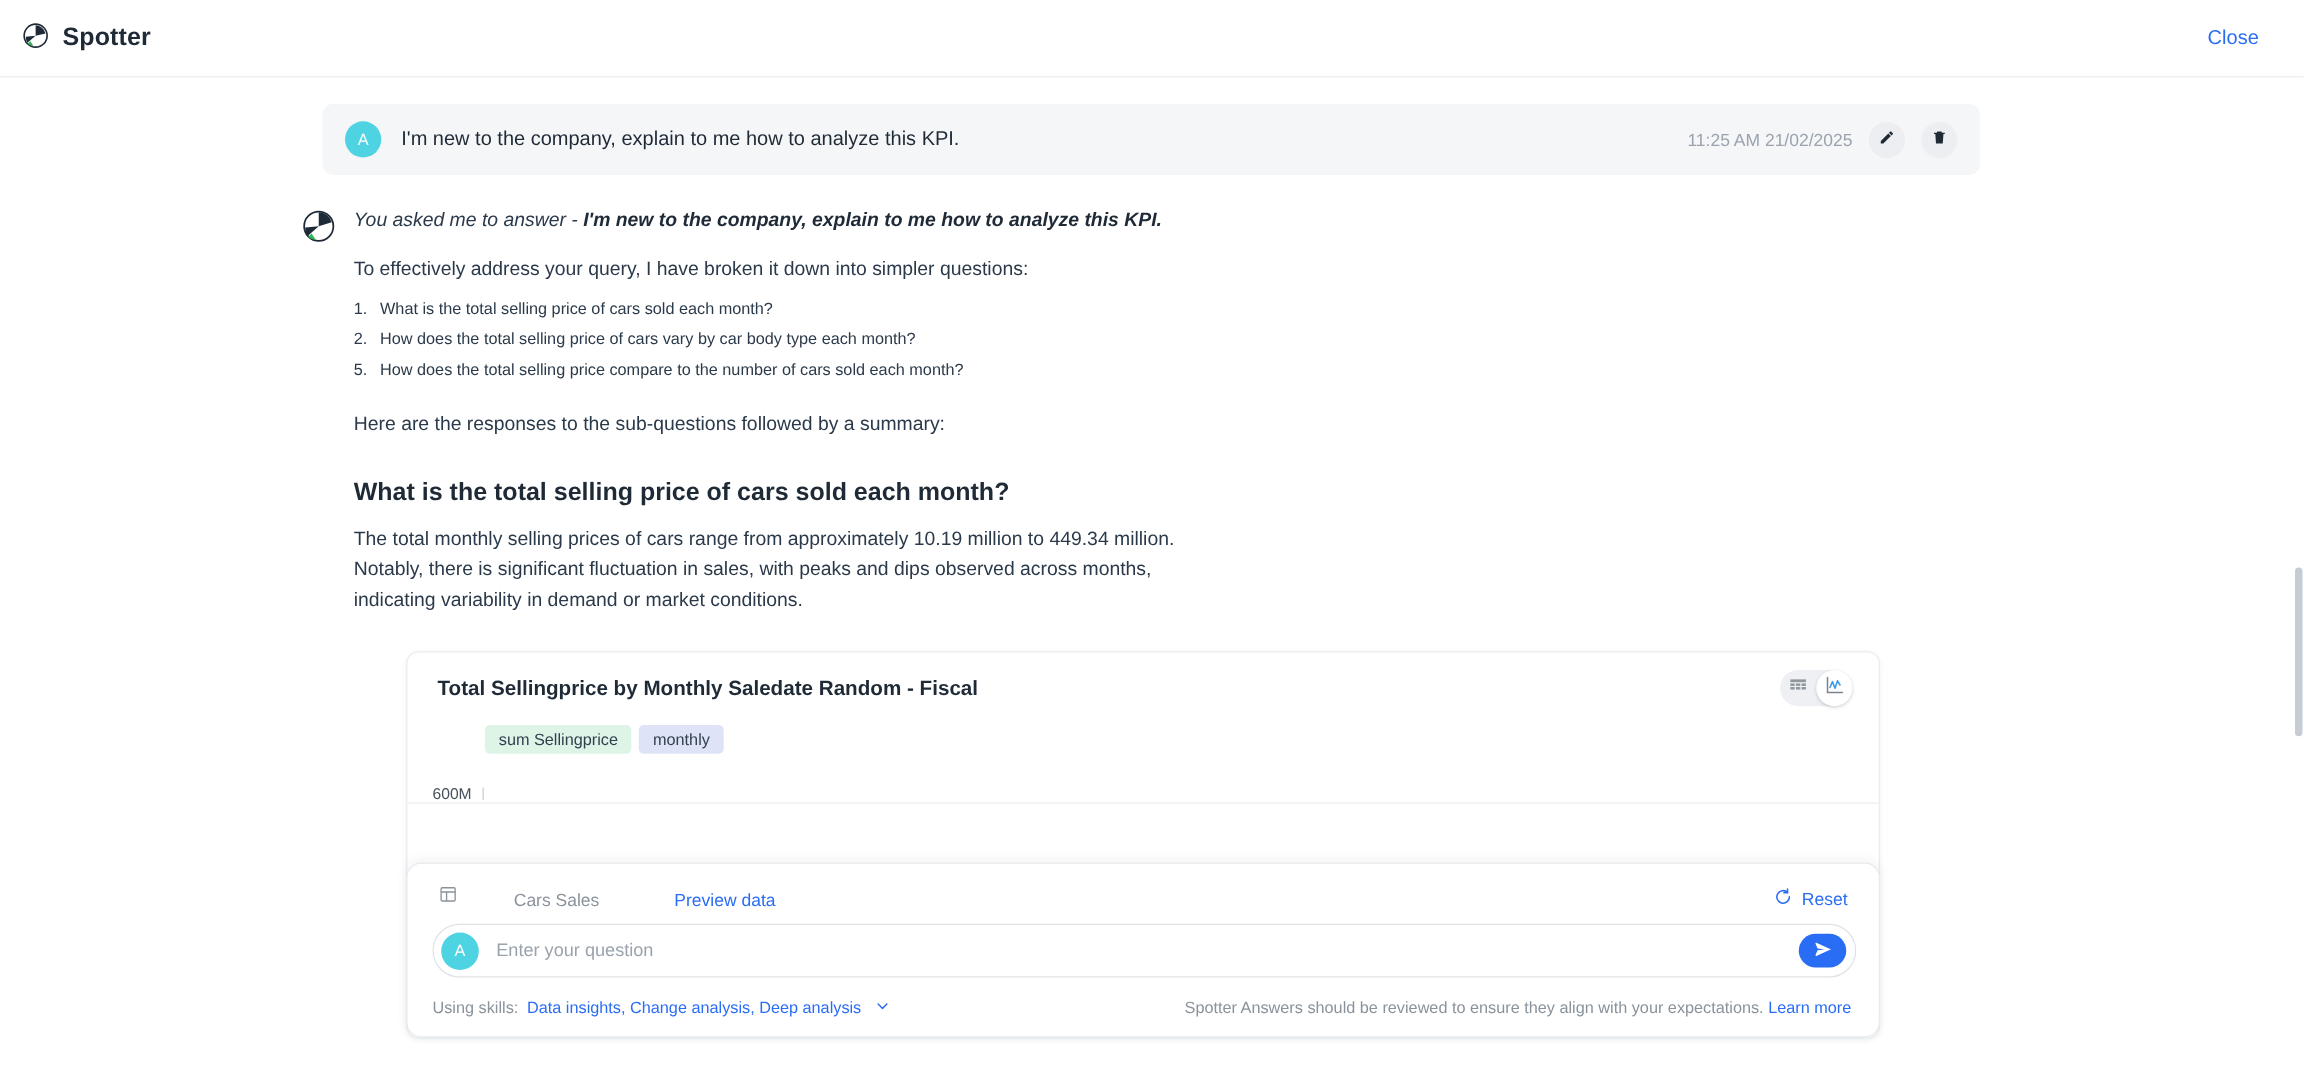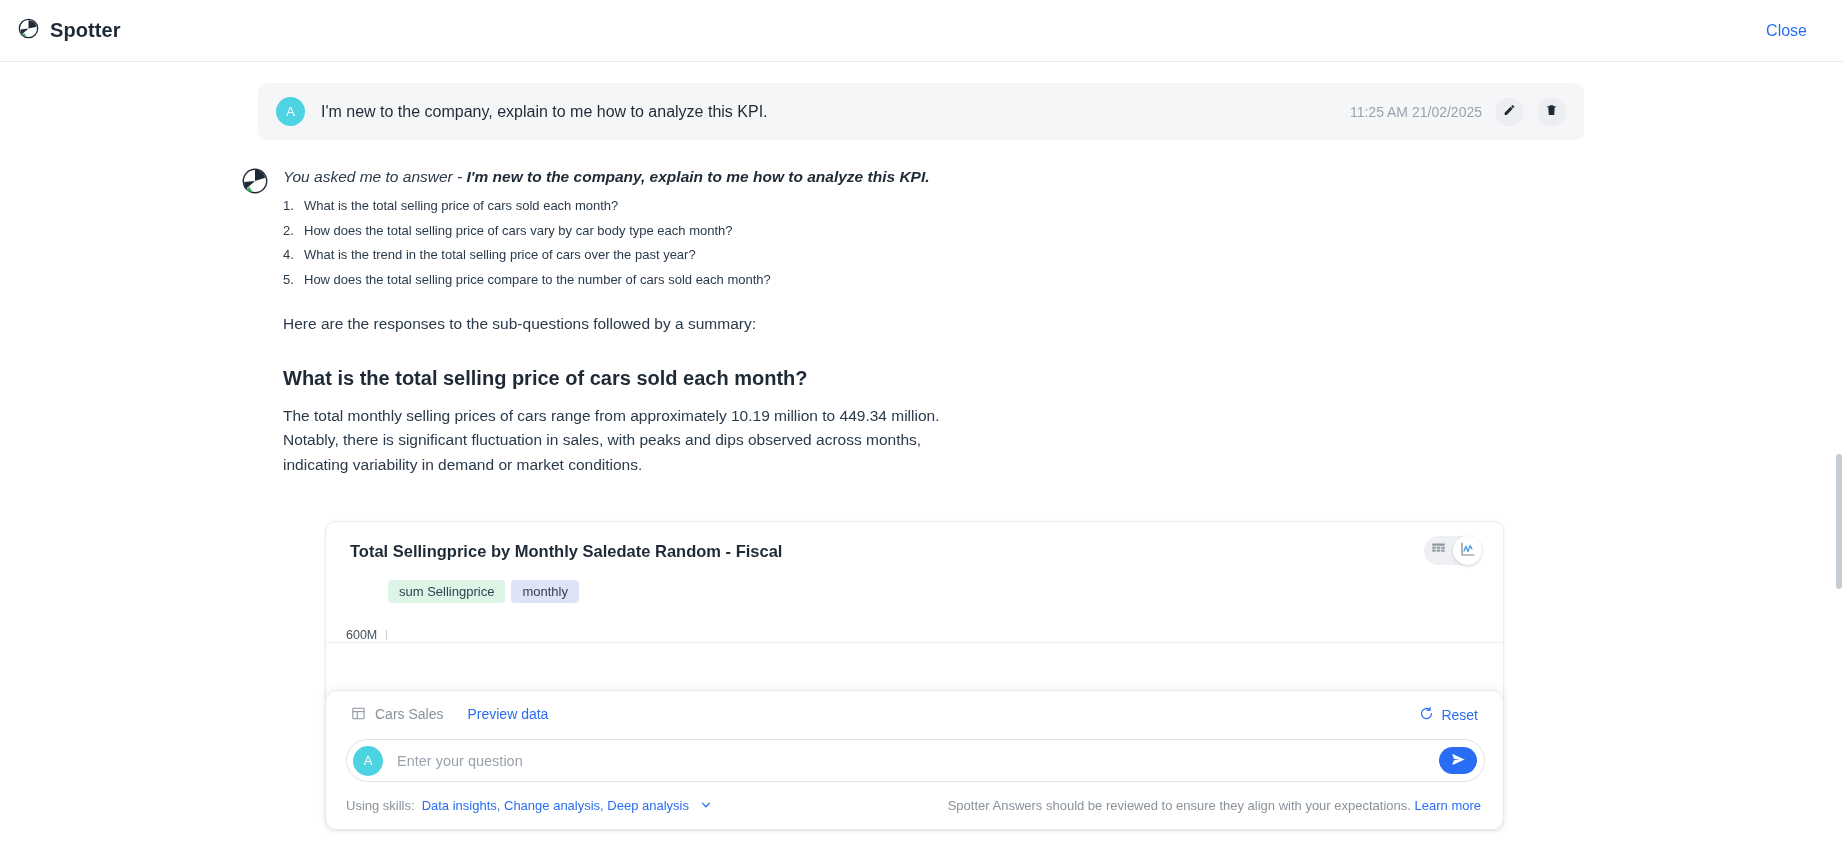--- a/index.html
+++ b/index.html
@@ -134,21 +134,21 @@
   .input-panel {
     position: absolute; left: 325px; top: 628px;
     width: 1179px; height: 140px;
     background: #ffffff;
     border: 1px solid #e6e9ee;
     border-radius: 12px;
     box-shadow: 0 -2px 10px rgba(20,30,50,.06);
   }
   .panel-top {
     position: absolute; left: 25px; top: 15px; right: 25px; height: 22px;
-    display: flex; align-items: flex-start;
+    display: flex; align-items: flex-end; gap: 36px;
   }
   .src-name { font-size: 14px; color: #8a929b; margin-left: 9px; }
   .preview-link {
     font-size: 14px; color: #2a6df5; margin-left: 24px; cursor: pointer;
   }
   .reset-btn {
     margin-left: auto; display: flex; align-items: center; gap: 7px;
     color: #2a6df5; font-size: 14px; cursor: pointer;
     background: none; border: none; font-family: inherit;
   }
@@ -243,25 +243,25 @@
         <path d="M12 12 L12 1.6 A10.4 10.4 0 0 1 21.6 9 Z" fill="#1f2a37"></path>
         <path d="M12 12 L3.6 19.4 A10.4 10.4 0 0 1 2 13 Z" fill="#1f2a37"></path>
         <path d="M4.2 20 A10 10 0 0 0 10 22.2 L6.6 17.4 Z" fill="#2fb457"></path>
       </svg>
     </span>
 
     <div class="line-intro">
       <span>You asked me to answer - </span><b>I'm new to the company, explain to me how to analyze this KPI.</b>
     </div>
 
+    <div class="para mt-16">To effectively address your query, I have broken it down into simpler questions:</div>
 
     <ol class="qlist">
       <li><span class="qnum">1.</span><span>What is the total selling price of cars sold each month?</span></li>
       <li><span class="qnum">2.</span><span>How does the total selling price of cars vary by car body type each month?</span></li>
-      <li><span class="qnum">4.</span><span>What is the trend in the total selling price of cars over the past year?</span></li>
       <li><span class="qnum">5.</span><span>How does the total selling price compare to the number of cars sold each month?</span></li>
     </ol>
 
     <div class="para mt-20">Here are the responses to the sub-questions followed by a summary:</div>
 
     <div class="section-head">What is the total selling price of cars sold each month?</div>
 
     <div class="desc-line">The total monthly selling prices of cars range from approximately 10.19 million to 449.34 million.</div>
     <div class="desc-line">Notably, there is significant fluctuation in sales, with peaks and dips observed across months,</div>
     <div class="desc-line">indicating variability in demand or market conditions.</div>

